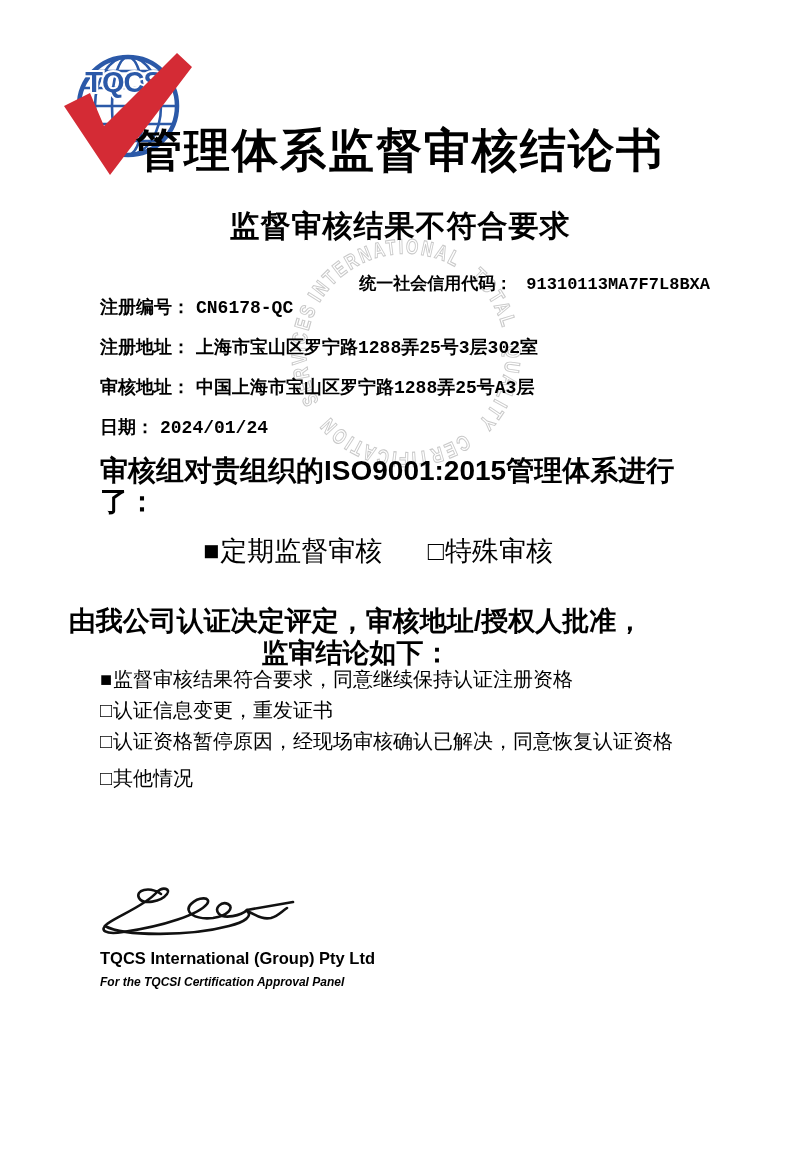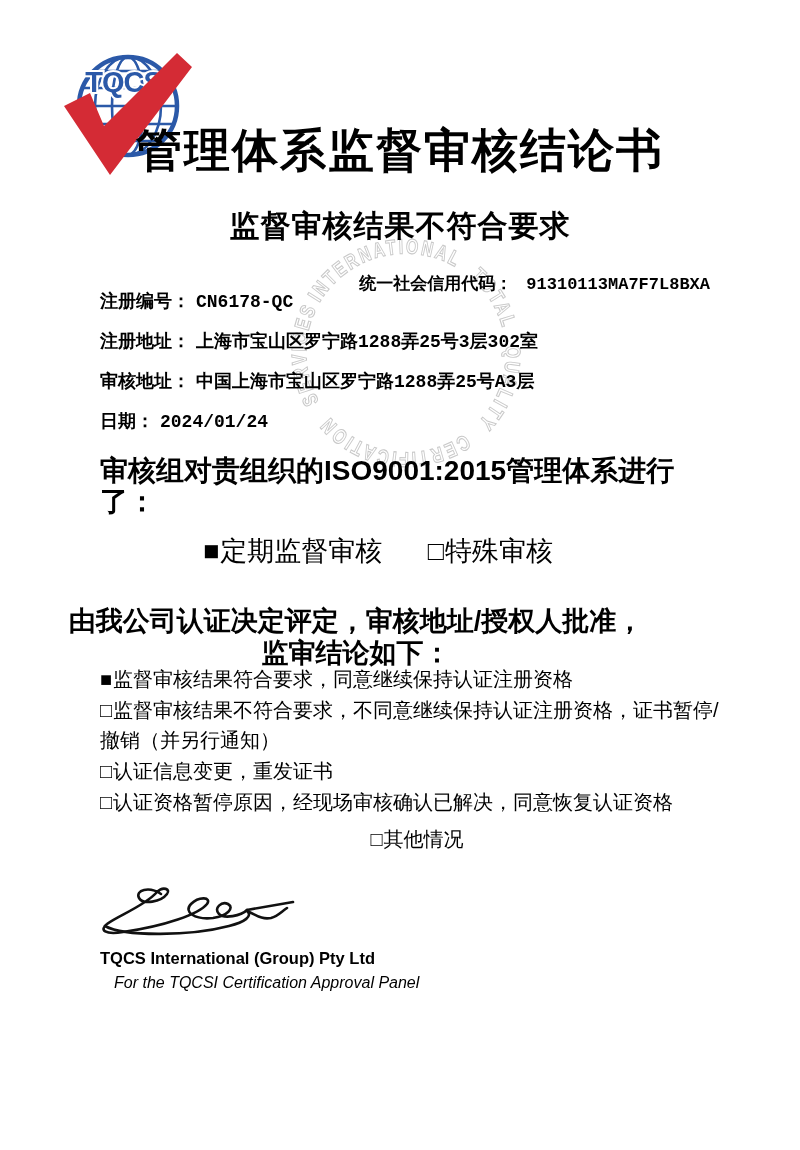--- a/index.html
+++ b/index.html
@@ -42,21 +42,21 @@
   }
   .credit-line {
     position: absolute; right: 90px; top: 272px;
     font-size: 17px; font-weight: bold;
   }
   .credit-line .value {
     font-family: "Liberation Mono", monospace;
     margin-left: 14px; font-weight: bold;
   }
 
-  .fields { position: absolute; left: 100px; top: 289px; }
+  .fields { position: absolute; left: 100px; top: 295px; }
   .field-row { height: 40px; font-size: 18px; font-weight: bold; }
   .field-row .value {
     font-family: "Liberation Mono", monospace;
     margin-left: 6px; font-weight: bold;
   }
 
   .intro {
     position: absolute; left: 100px; top: 455px; width: 622px;
     font-size: 28px; font-weight: bold; line-height: 31px;
   }
@@ -71,29 +71,29 @@
   .approval {
     position: absolute; left: 0; top: 605px; width: 712px;
     text-align: center; font-size: 27px; font-weight: bold; line-height: 32px;
   }
 
   .conclusions {
     position: absolute; left: 100px; top: 664px; width: 634px;
     font-size: 20px; line-height: 30px; font-weight: normal;
   }
   .conclusion-item { margin-bottom: 1px; }
-  .conclusion-item:last-child { margin-top: 7px; text-align: center; }
+  .conclusion-item:last-child { margin-top: 7px; }
   .check-glyph { margin-right: 1px; }
 
   .signature-svg { position: absolute; left: 95px; top: 880px; }
   .signatory {
     position: absolute; left: 100px; top: 947px;
     font-size: 16.5px; line-height: 23.5px; font-weight: bold;
   }
-  .signatory .panel { font-style: italic; font-weight: normal; font-size: 16px; margin-left: 14px; }
+  .signatory .panel { font-style: italic; font-weight: bold; font-size: 12px; }
 </style>
 </head>
 <body>
 
 <div class="page">
 
   <svg class="watermark" width="268" height="268" viewBox="0 0 268 268">
     <defs>
       <path id="wm-circle" d="M 47.4 84 A 100 100 0 0 1 220.6 184 A 100 100 0 0 1 47.4 84" transform="translate(4,4)"></path>
     </defs>
@@ -165,23 +165,20 @@
     <div class="approval">
       <div>由我公司认证决定评定，审核地址/授权人批准，</div>
       <div>监审结论如下：</div>
     </div>
 
     <div class="conclusions">
       <div class="conclusion-item">
         <span class="check-glyph">■</span><span>监督审核结果符合要求，同意继续保持认证注册资格</span>
       </div>
       <div class="conclusion-item">
-        <span class="check-glyph">□</span><span>监督审核结果不符合要求，不同意继续保持认证注册资格，证书暂停/撤销（并另行通知）</span>
-      </div>
-      <div class="conclusion-item">
         <span class="check-glyph">□</span><span>认证信息变更，重发证书</span>
       </div>
       <div class="conclusion-item">
         <span class="check-glyph">□</span><span>认证资格暂停原因，经现场审核确认已解决，同意恢复认证资格</span>
       </div>
       <div class="conclusion-item">
         <span class="check-glyph">□</span><span>其他情况</span>
       </div>
     </div>
 

